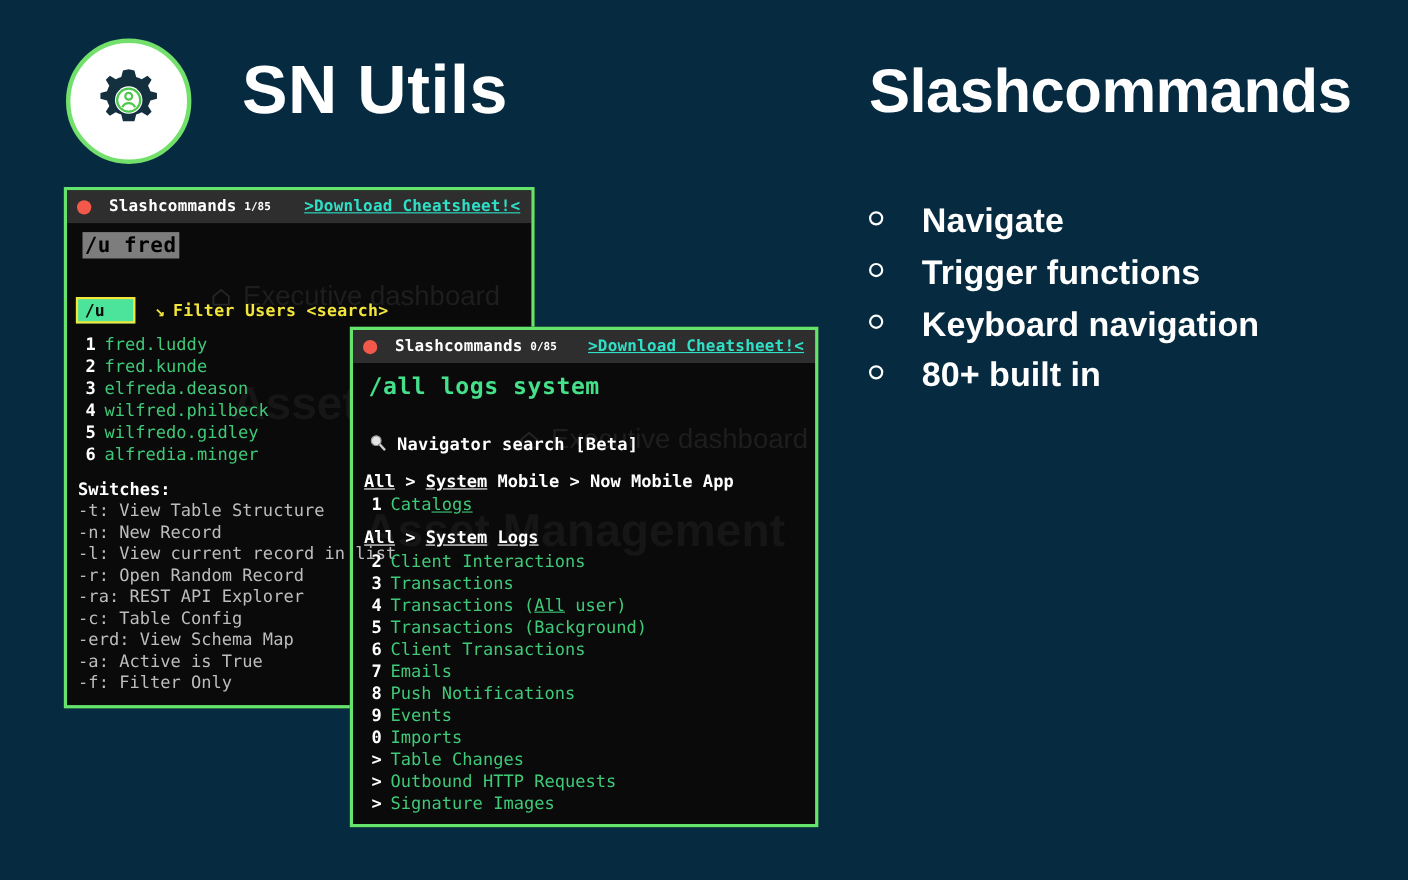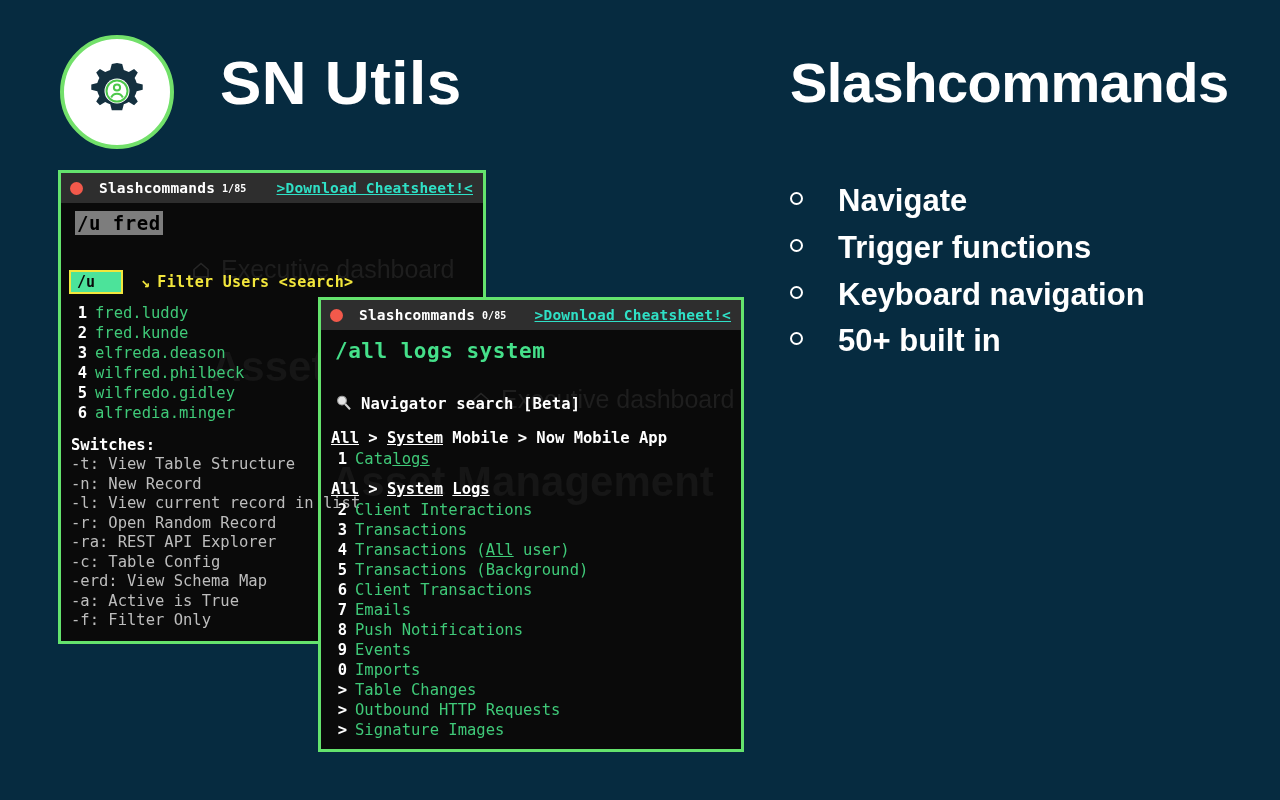--- a/index.html
+++ b/index.html
@@ -339,21 +339,21 @@
     <li>
       <span class="bullet-marker"></span>
       <span>Trigger functions</span>
     </li>
     <li>
       <span class="bullet-marker"></span>
       <span>Keyboard navigation</span>
     </li>
     <li>
       <span class="bullet-marker"></span>
-      <span>50+ built in</span>
+      <span>80+ built in</span>
     </li>
   </ul>
 
 <div class="win" id="win1">
 
   <div class="win-titlebar">
     <span class="close-dot"></span>
     <span class="win-title">Slashcommands</span>
     <span class="win-count">1/85</span>
     <a class="cheat-link" href="#">&gt;Download Cheatsheet!&lt;</a>

